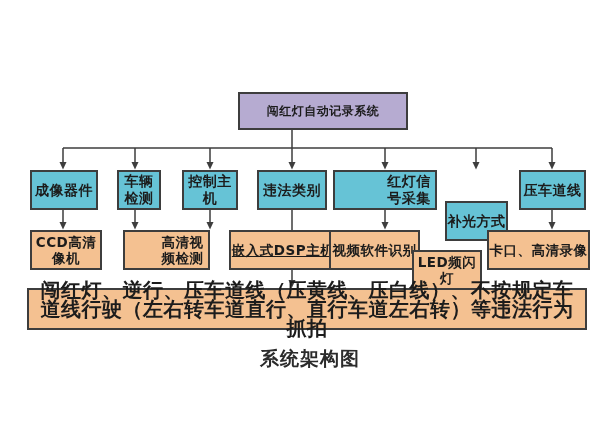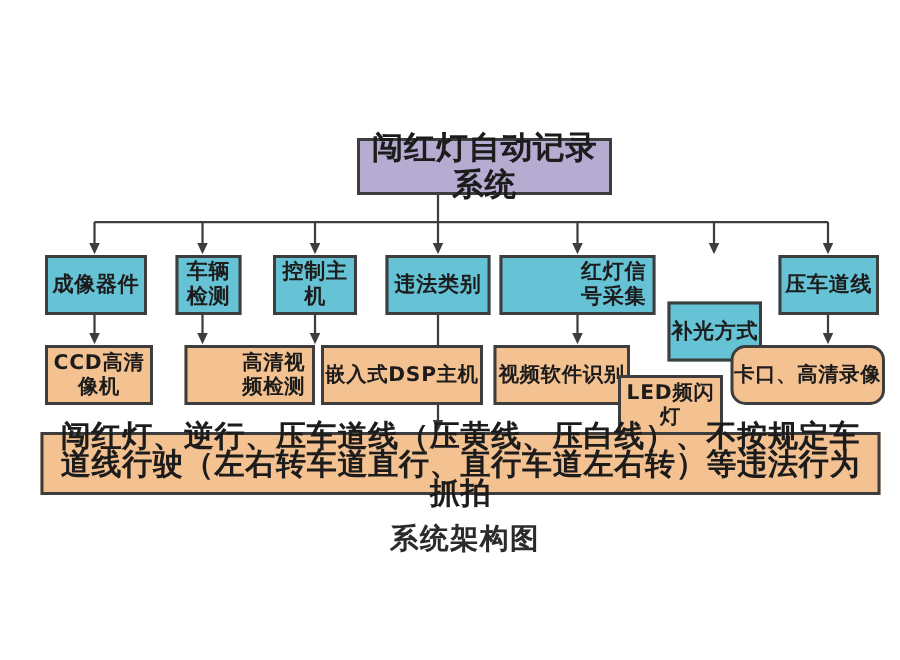--- a/index.html
+++ b/index.html
@@ -30,21 +30,21 @@
     justify-content: center;
     text-align: center;
     color: #1c1c1c;
     font-weight: 600;
     letter-spacing: 0.5px;
     line-height: 1.2;
   }
   .node-root {
     left: 238px; top: 92px; width: 170px; height: 38px;
     background: #b6abd1;
-    font-size: 21px;
+    font-size: 12px;
   }
   .node-l1 {
     top: 170px; height: 40px;
     background: #66c3d6;
     font-size: 14px;
   }
   .node-l2 {
     top: 230px; height: 40px;
     background: #f4c191;
     font-size: 13.5px;
@@ -69,24 +69,24 @@
   .p-l1-0 { left: 30px;  width: 68px;  }
   .p-l1-1 { left: 117px; width: 44px;  }
   .p-l1-2 { left: 182px; width: 56px;  }
   .p-l1-3 { left: 257px; width: 70px;  }
   .p-l1-4 { left: 333px; width: 104px; padding-left: 48px; }
   .p-l1-5 { left: 445px; width: 63px; margin-top: 31px;  }
   .p-l1-6 { left: 519px; width: 67px;  }
   
   .p-l2-0 { left: 30px;  width: 72px;  }
   .p-l2-1 { left: 123px; width: 87px; padding-left: 32px;  }
-  .p-l2-2 { left: 214px; width: 108px;  }
+  .p-l2-2 { left: 229px; width: 108px; text-decoration: underline;  }
   .p-l2-3 { left: 329px; width: 91px;  }
   .p-l2-4 { left: 412px; width: 70px; margin-top: 20px;  }
-  .p-l2-5 { left: 487px; width: 103px; border-radius: 10px; }
+  .p-l2-5 { left: 487px; width: 103px; }
 </style>
 </head>
 <body>
 
 <div class="canvas">
 
   <svg class="connectors" viewBox="0 0 600 440" xmlns="http://www.w3.org/2000/svg">
     <g stroke="#3d3d3d" stroke-width="1.5" fill="none">
 
       <line x1="292" y1="130" x2="292" y2="148"></line>

